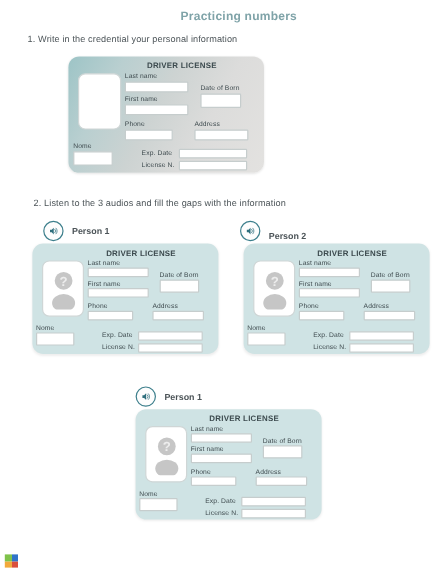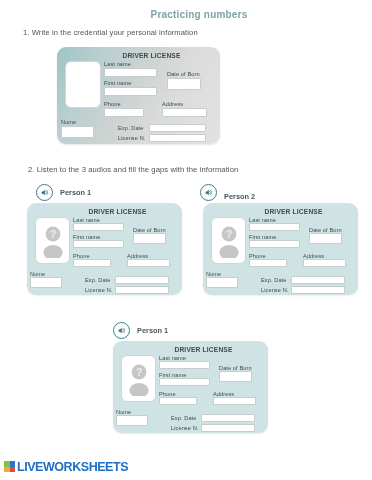--- a/index.html
+++ b/index.html
@@ -316,14 +316,13 @@
     </div>
   </div>
 
 <div id="footer-logo">
   <span class="lw-mark">
     <i style="background: rgb(127, 194, 74);"></i>
       <i style="background: rgb(47, 115, 200);"></i>
       <i style="background: rgb(242, 169, 59);"></i>
       <i style="background: rgb(217, 79, 61);"></i>
   </span>
-  <span class="lw-text">LIVEWORKSHEETS</span>
 </div>
 
 </body></html>

